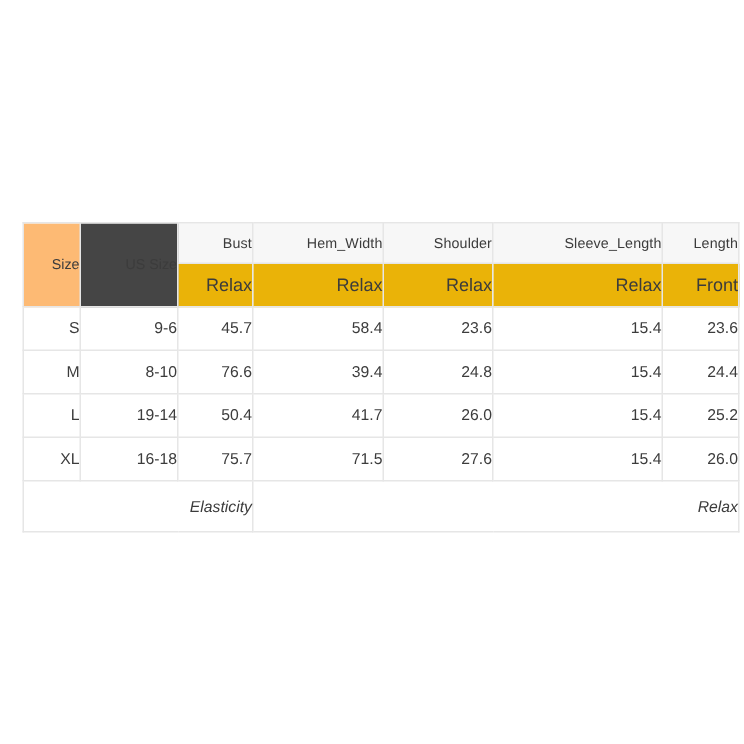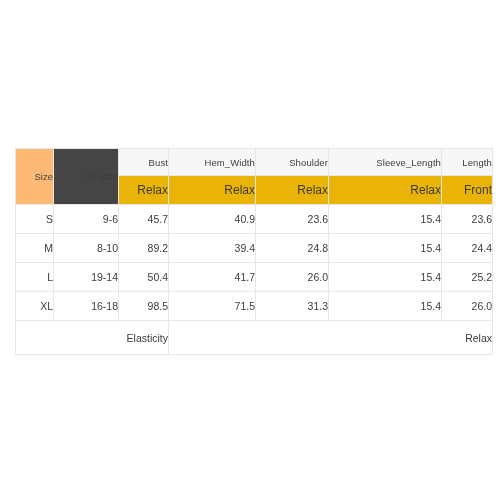--- a/index.html
+++ b/index.html
@@ -85,20 +85,21 @@
     height: 28px;
     color: #3c3c3c;
   }
 
   
   .foot-cell {
     background: #ffffff;
     font-size: 10.5px;
     height: 33px;
     color: #3c3c3c;
+    font-style: italic;
   }
 </style>
 </head>
 <body>
 
 <div id="size-chart-wrap">
   <table class="size-chart">
     <colgroup>
       <col class="c-size">
       <col class="c-ussize">
@@ -126,49 +127,49 @@
         <td class="sub-cell">Relax</td>
         <td class="sub-cell">Front</td>
       </tr>
     </thead>
 
     <tbody>
       <tr>
         <td class="data-cell">S</td>
         <td class="data-cell">9-6</td>
         <td class="data-cell">45.7</td>
-        <td class="data-cell">40.9</td>
+        <td class="data-cell">58.4</td>
         <td class="data-cell">23.6</td>
         <td class="data-cell">15.4</td>
         <td class="data-cell">23.6</td>
       </tr>
       <tr>
         <td class="data-cell">M</td>
         <td class="data-cell">8-10</td>
-        <td class="data-cell">89.2</td>
+        <td class="data-cell">76.6</td>
         <td class="data-cell">39.4</td>
         <td class="data-cell">24.8</td>
         <td class="data-cell">15.4</td>
         <td class="data-cell">24.4</td>
       </tr>
       <tr>
         <td class="data-cell">L</td>
         <td class="data-cell">19-14</td>
         <td class="data-cell">50.4</td>
         <td class="data-cell">41.7</td>
         <td class="data-cell">26.0</td>
         <td class="data-cell">15.4</td>
         <td class="data-cell">25.2</td>
       </tr>
       <tr>
         <td class="data-cell">XL</td>
         <td class="data-cell">16-18</td>
-        <td class="data-cell">98.5</td>
+        <td class="data-cell">75.7</td>
         <td class="data-cell">71.5</td>
-        <td class="data-cell">31.3</td>
+        <td class="data-cell">27.6</td>
         <td class="data-cell">15.4</td>
         <td class="data-cell">26.0</td>
       </tr>
     </tbody>
 
     <tfoot>
       <tr>
         <td class="foot-cell" colspan="3">Elasticity</td>
         <td class="foot-cell" colspan="4">Relax</td>
       </tr>

